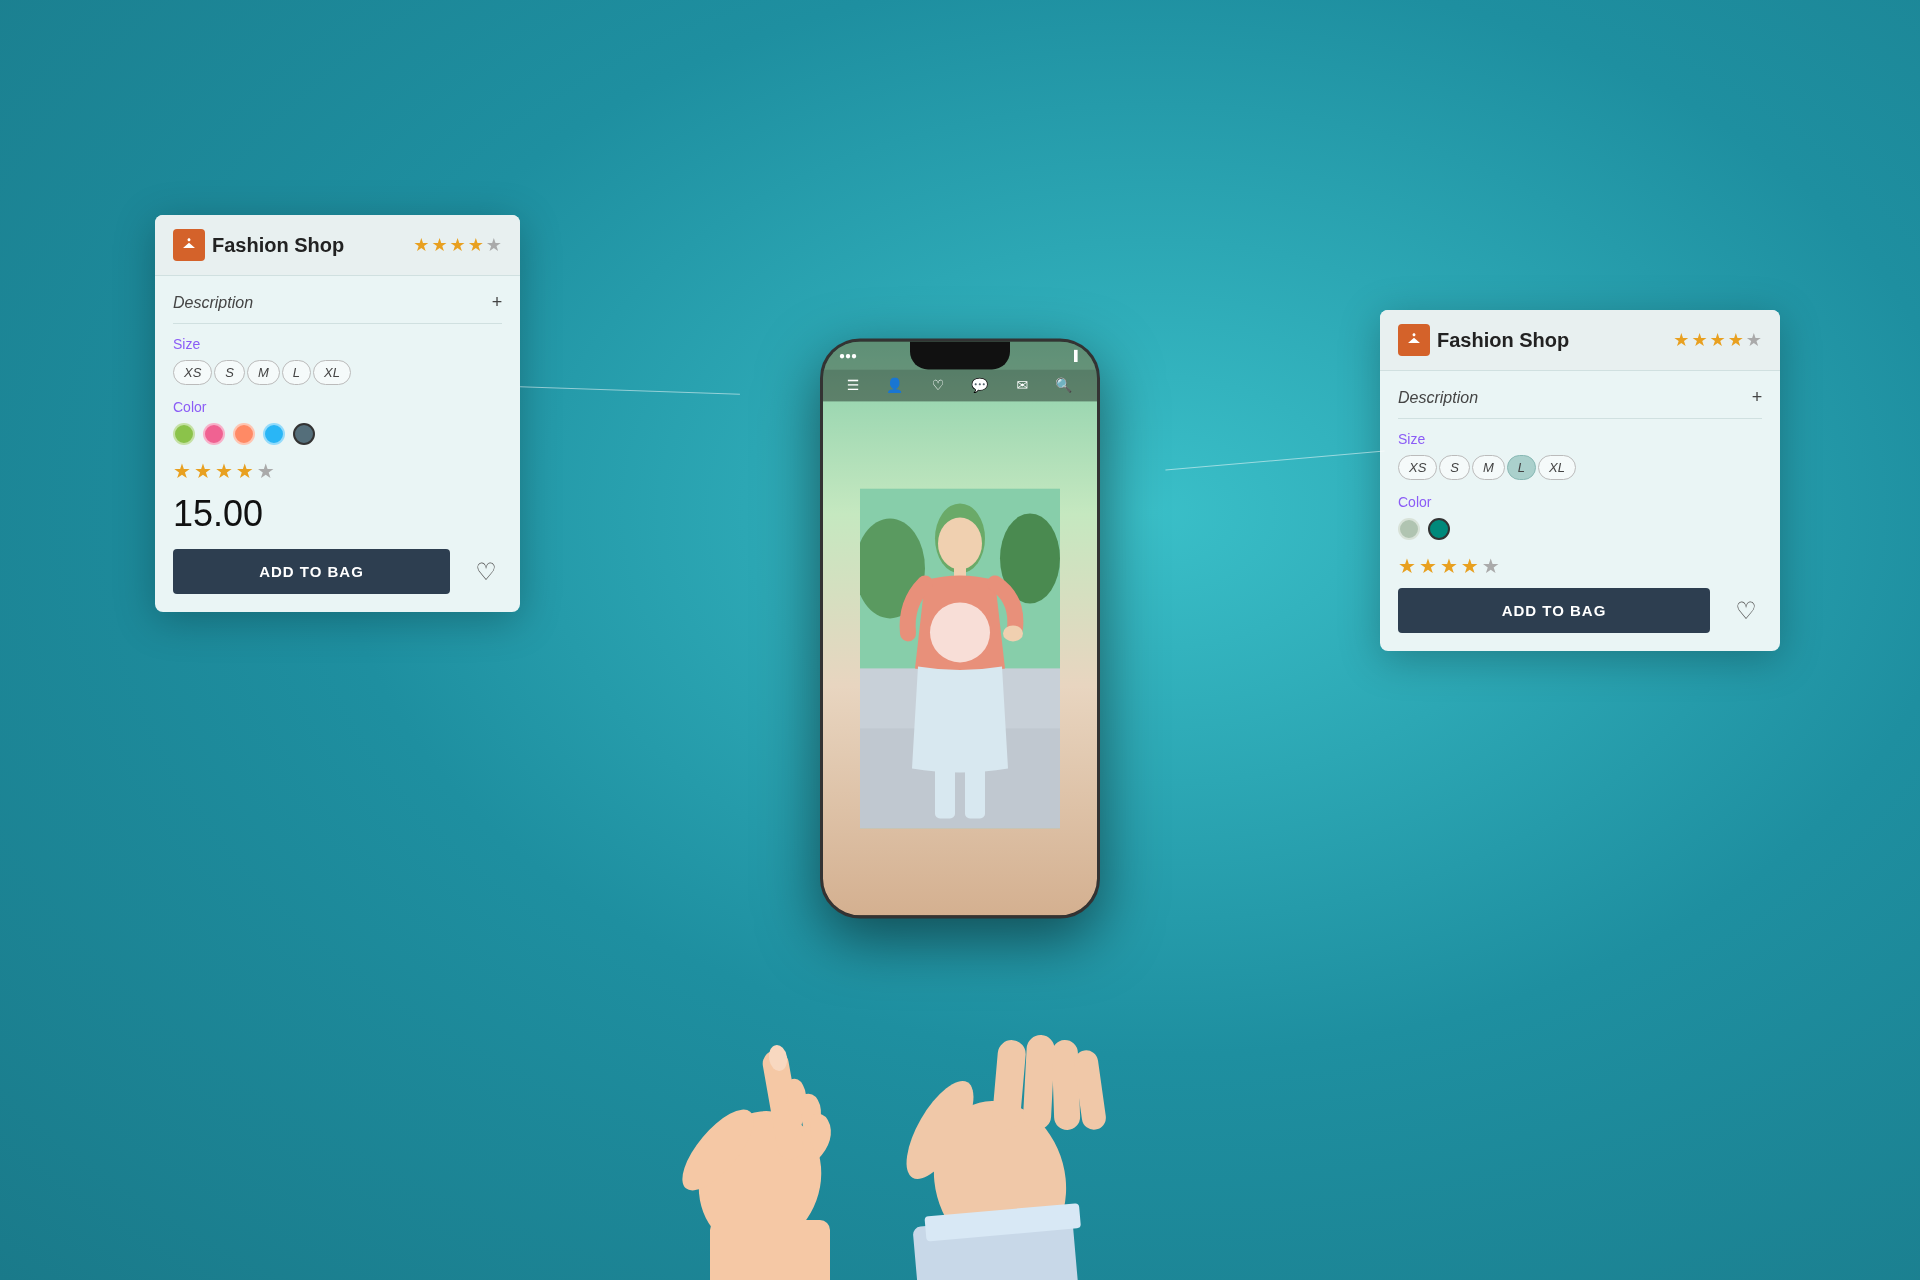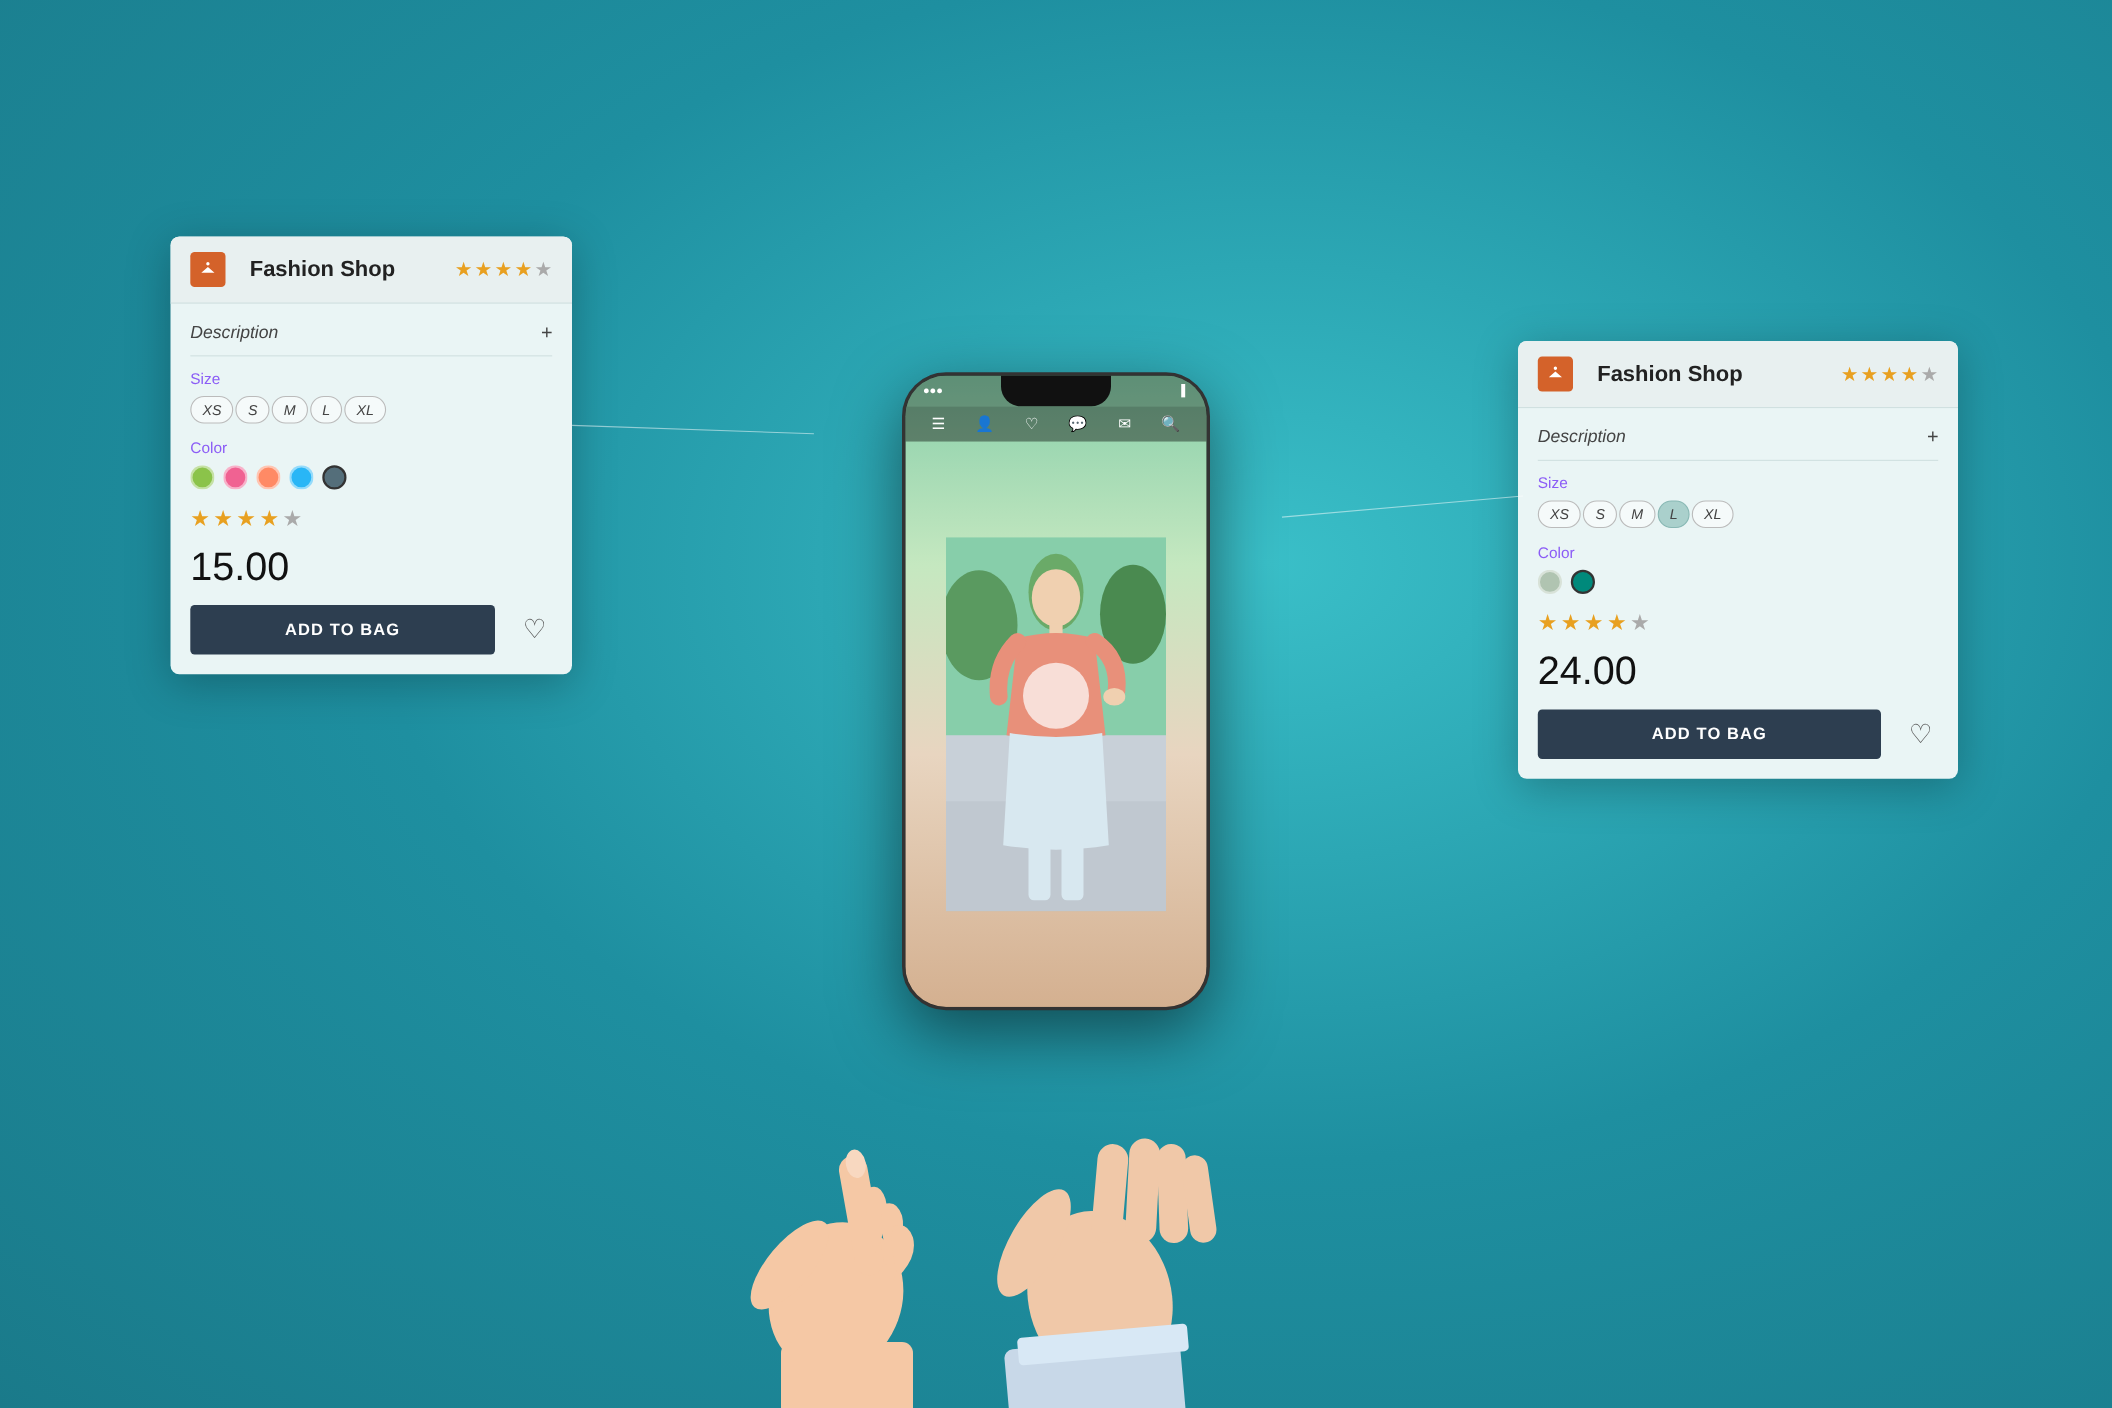--- a/index.html
+++ b/index.html
@@ -50,21 +50,21 @@
       top: 310px;
       width: 400px;
     }
 
     .card-header {
       background: #e8f0f0;
       display: flex;
       align-items: center;
       padding: 14px 18px;
       border-bottom: 1px solid #d0e0e0;
-      gap: 22px;
+      gap: 7px;
     }
 
     .hanger-icon {
       width: 32px;
       height: 32px;
       background: #d4622a;
       border-radius: 4px;
       display: flex;
       align-items: center;
       justify-content: center;
@@ -392,23 +392,20 @@
         <div class="color-dot" style="background:#b0c4b1;"></div>
         <div class="color-dot active" style="background:#00897b;"></div>
       </div>
       <div class="rating-row">
         <span class="star-filled">★</span>
         <span class="star-filled">★</span>
         <span class="star-filled">★</span>
         <span class="star-filled">★</span>
         <span class="star-empty">★</span>
       </div>
-      <div class="price">
-        <span>24.00</span>
-      </div>
       <div class="add-to-bag-row">
         <button class="add-to-bag-btn">ADD TO BAG</button>
         <span class="heart-icon">♡</span>
       </div>
     </div>
   </div>
 
   <div class="phone">
     <div class="phone-body">
       <div class="phone-notch"></div>

